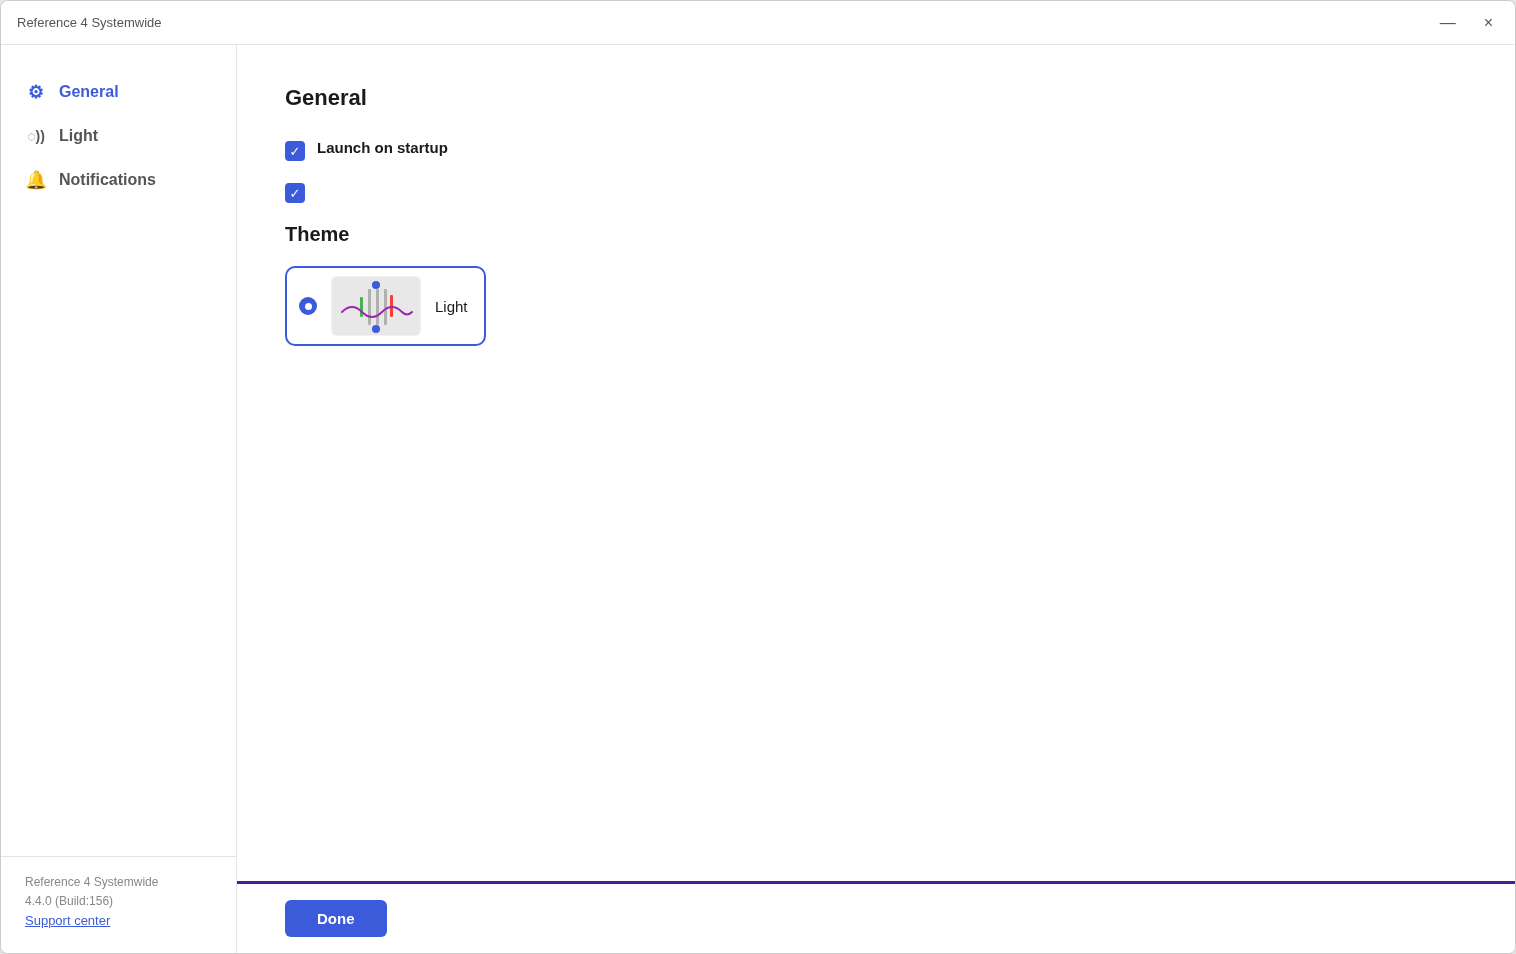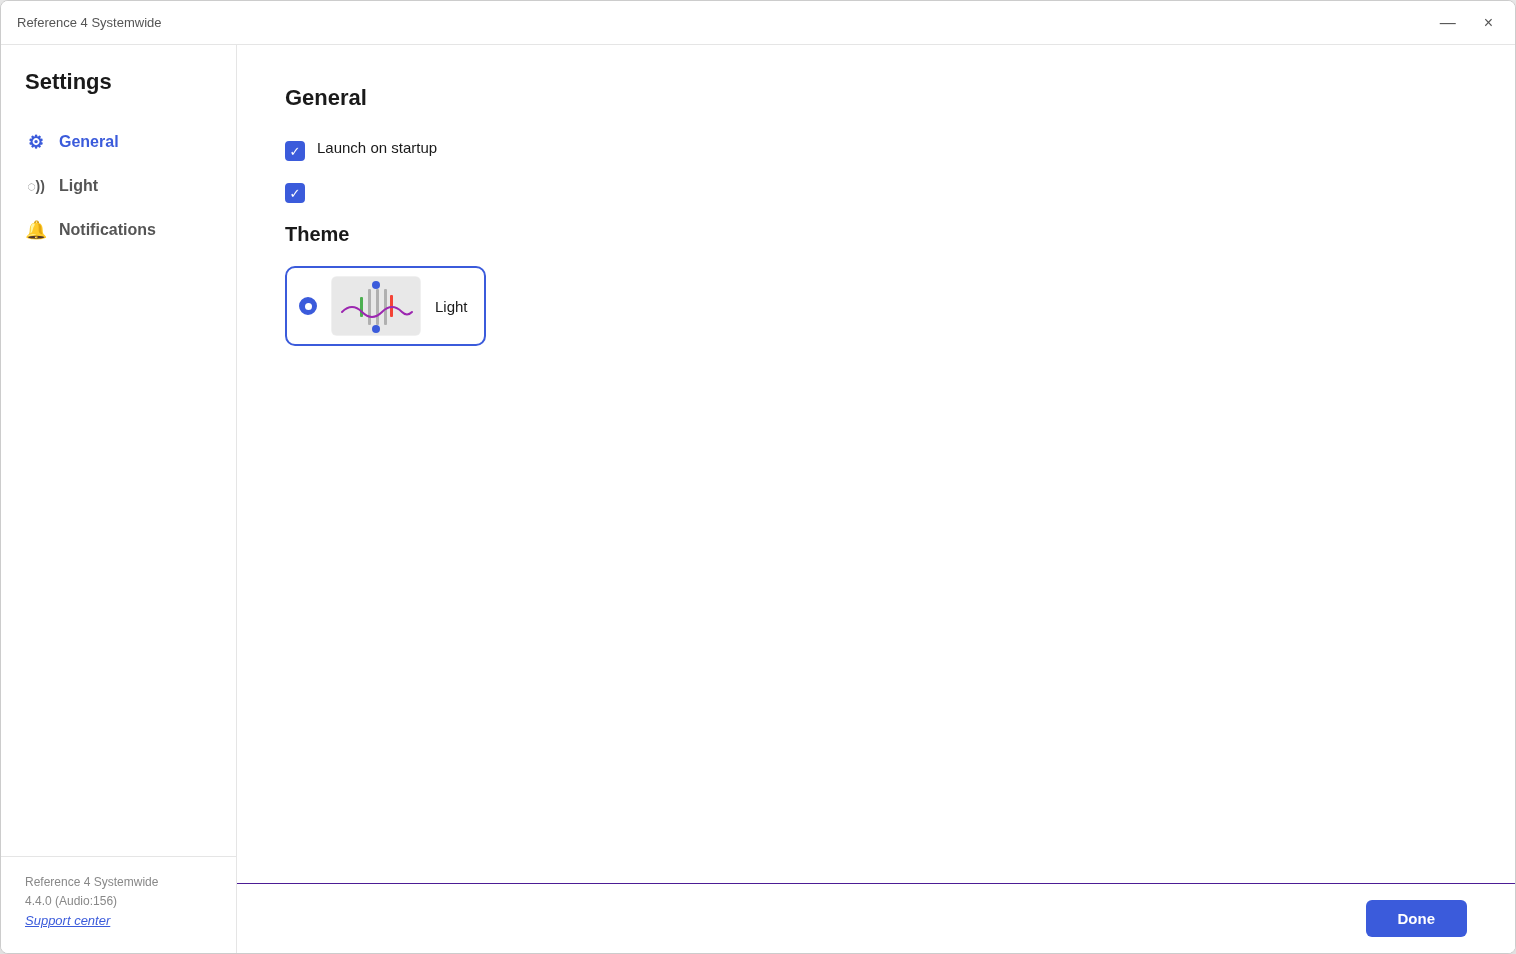--- a/index.html
+++ b/index.html
@@ -107,39 +107,38 @@
     }
     .sidebar-support {
       font-size: 13px;
       color: #3b5bdb;
       text-decoration: underline;
       cursor: pointer;
       background: none;
       border: none;
       padding: 0;
       display: inline-block;
-      font-style: italic;
     }
     .content {
       flex: 1;
       display: flex;
       flex-direction: column;
       background: #fff;
       overflow: hidden;
     }
     .content-main {
       flex: 1;
       padding: 40px 48px 24px 48px;
       overflow-y: auto;
     }
     .content-footer {
-      border-top: 1px solid #4c1d95;
+      border-top: 3px solid #4c1d95;
       padding: 16px 48px;
       display: flex;
-      justify-content: flex-end;
+      justify-content: flex-start;
       background: #fff;
     }
     .done-btn {
       background: #3b5bdb;
       color: #fff;
       border: none;
       border-radius: 6px;
       padding: 10px 32px;
       font-size: 15px;
       font-weight: 600;
@@ -173,21 +172,21 @@
       cursor: pointer;
     }
     .custom-checkbox .checkmark {
       color: #fff;
       font-size: 13px;
       line-height: 1;
     }
     .checkbox-label {
       font-size: 15px;
       color: #1a1a1a;
-      font-weight: 400;
+      font-weight: 700;
     }
     .checkbox-desc {
       font-size: 13px;
       color: #888;
       margin-top: 4px;
       line-height: 1.5;
     }
     .theme-section-title {
       font-size: 20px;
       font-weight: 700;
@@ -278,39 +277,38 @@
     <span class="titlebar-title">Reference 4 Systemwide</span>
     <div class="titlebar-controls">
       <button class="titlebar-btn">—</button>
       <button class="titlebar-btn">×</button>
     </div>
   </div>
 
   <div class="main-layout">
 
     <div class="sidebar">
-      <h2 class="sidebar-heading">Settings</h2>
       <nav class="sidebar-nav">
         <div class="sidebar-item active">
           <span class="icon">⚙</span>
           <span>General</span>
         </div>
         <div class="sidebar-item">
           <span class="icon" style="font-size:14px;">◌))</span>
           <span>Light</span>
         </div>
         <div class="sidebar-item">
           <span class="icon">🔔</span>
           <span>Notifications</span>
         </div>
       </nav>
       <div class="sidebar-footer">
         <div class="sidebar-version">
           <div>Reference 4 Systemwide</div>
-          <div>4.4.0 (Audio:156)</div>
+          <div>4.4.0 (Build:156)</div>
         </div>
         <a class="sidebar-support" href="#">Support center</a>
       </div>
     </div>
 
     <div class="content">
       <div class="content-main">
         <h2 class="section-title">General</h2>
 
         <div class="checkbox-row">

